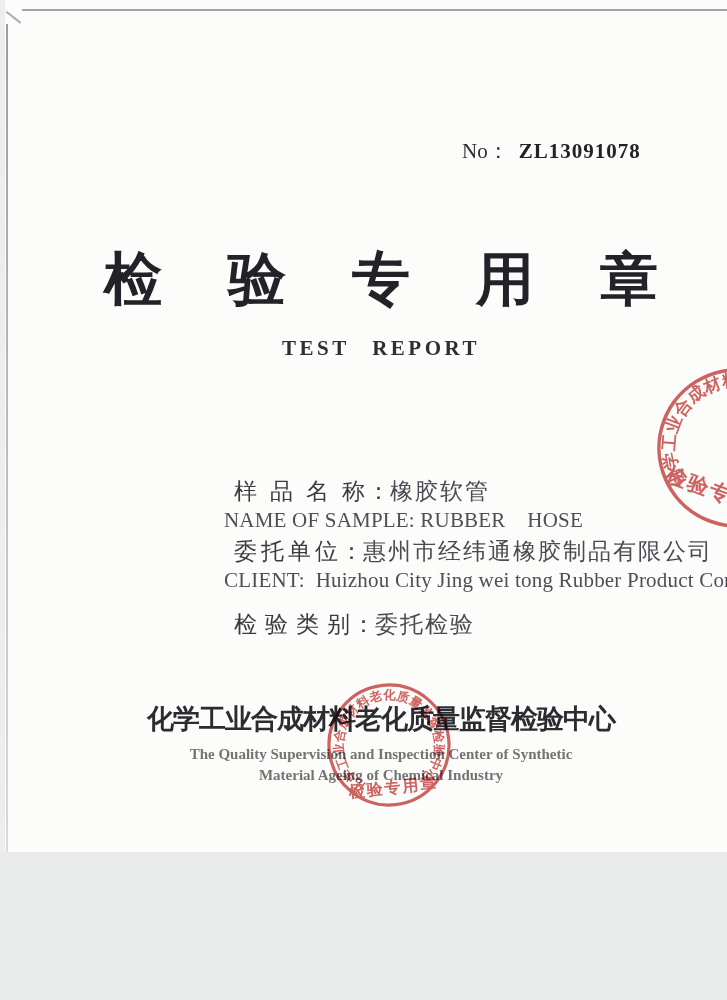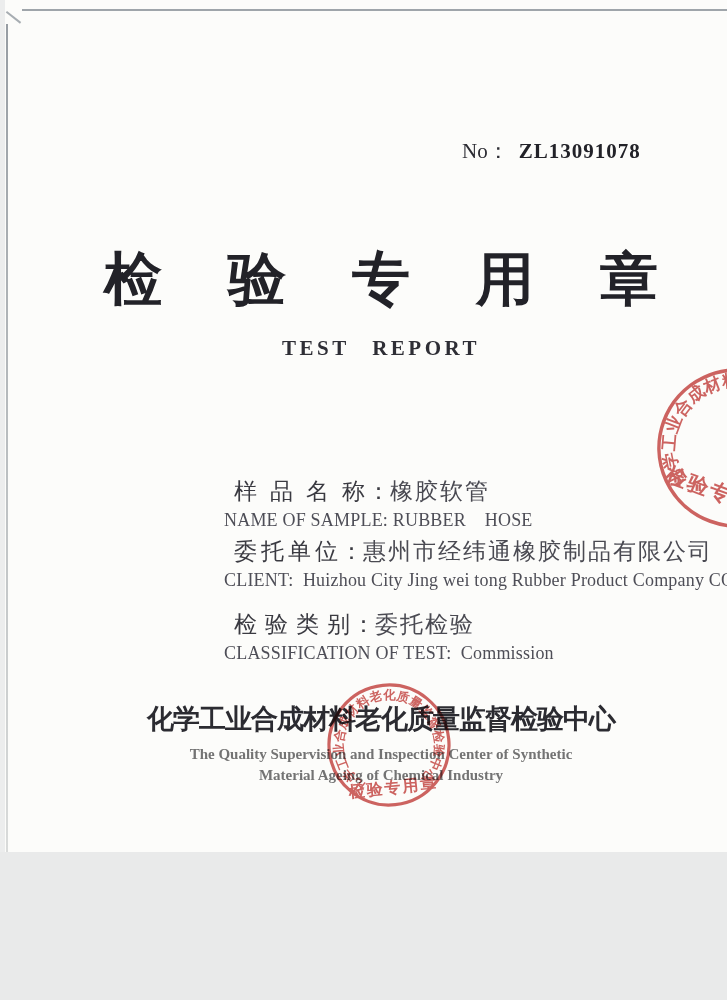--- a/index.html
+++ b/index.html
@@ -21,21 +21,21 @@
   
   .content{position:absolute;left:35px;width:692px;top:0;height:100%;}
   .title-zh{position:absolute;left:0;width:100%;top:247px;text-align:center;
     font-size:58px;font-weight:bold;letter-spacing:66px;padding-left:66px;box-sizing:border-box;
     color:#222228;line-height:1.15;white-space:nowrap;}
   .title-en{position:absolute;left:0;width:100%;top:336px;text-align:center;
     font-size:21px;font-weight:bold;letter-spacing:3.5px;word-spacing:14px;color:#2e2e35;}
   
   .field{position:absolute;left:0;white-space:nowrap;}
   .field .zh-line{font-size:23px;line-height:26px;margin-left:199px;color:#3a3a41;}
-  .field .en-line{font-size:18px;line-height:22px;margin-left:189px;margin-top:4px;
+  .field .en-line{font-size:21px;line-height:22px;margin-left:189px;margin-top:4px;
     color:#4e4e57;letter-spacing:.2px;white-space:pre;}
   .zh-value{letter-spacing:2px;margin-left:4px;color:#4a4a52;}
   .field-0{top:479px;} .field-1{top:539px;} .field-2{top:612px;}
   .field-0 .zh-label{letter-spacing:13px;} .field-0 .colon{margin-left:-11px;margin-right:-4px;}
   .field-1 .zh-label{letter-spacing:4px;}  .field-1 .colon{margin-left:-2px;margin-right:-4px;}
   .field-2 .zh-label{letter-spacing:8px;}  .field-2 .colon{margin-left:-6px;margin-right:-4px;}
   
   .issuer-zh{position:absolute;left:0;width:100%;top:701px;text-align:center;
     font-size:27px;font-weight:bold;letter-spacing:-1px;color:#2b2b31;white-space:nowrap;}
   .issuer-en{position:absolute;left:0;width:100%;top:744px;text-align:center;
@@ -78,21 +78,20 @@
       <div class="zh-line">
         <span class="zh-label">委托单位</span><span class="colon">：</span><span class="zh-value">惠州市经纬通橡胶制品有限公司</span>
       </div>
       <div class="en-line">CLIENT:  Huizhou City Jing wei tong Rubber Product Company CO.,LTD</div>
     </div>
 
     <div class="field field-2">
       <div class="zh-line">
         <span class="zh-label">检验类别</span><span class="colon">：</span><span class="zh-value">委托检验</span>
       </div>
-      <div class="en-line">CLASSIFICATION OF TEST:  Commission</div>
     </div>
 
     <div class="issuer-zh">化学工业合成材料老化质量监督检验中心</div>
     <div class="issuer-en">
       <div>The Quality Supervision and Inspection Center of Synthetic</div>
       <div>Material Ageing of Chemical Industry</div>
     </div>
   </div>
 
   <div class="seal seal-bottom">

